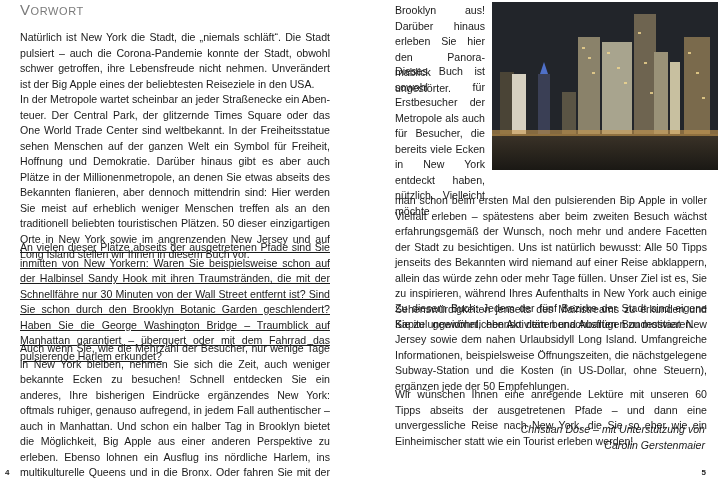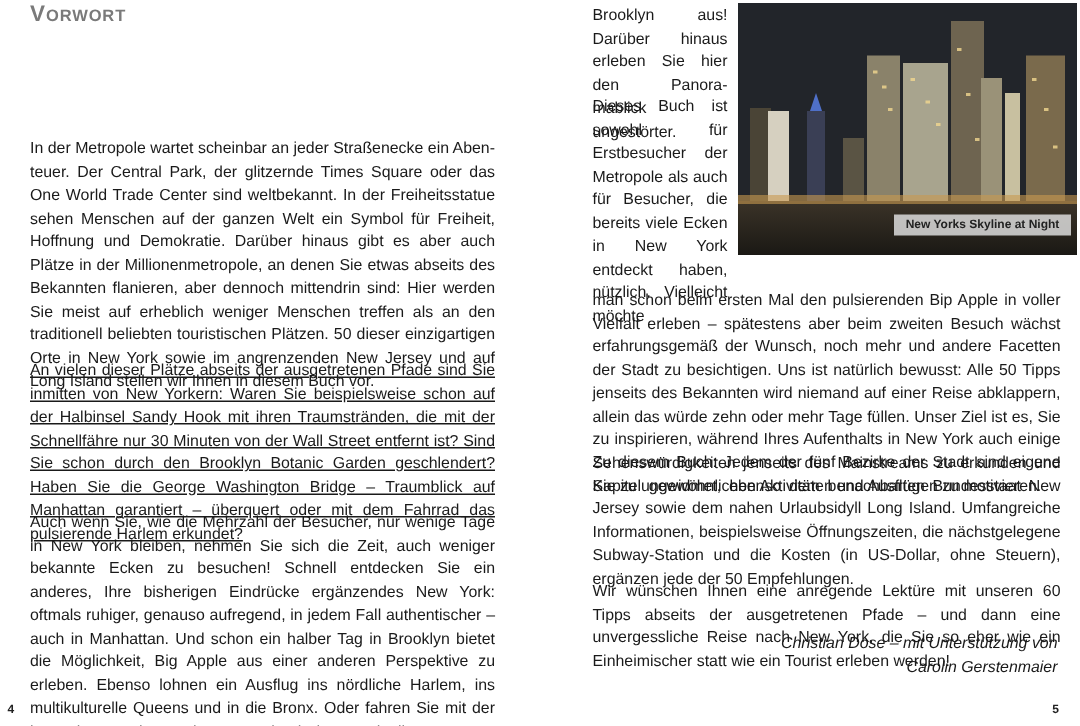--- a/index.html
+++ b/index.html
@@ -6,21 +6,21 @@
   body {
     width: 720px; height: 484px; overflow: hidden; background: #ffffff;
     font-family: "Liberation Sans", sans-serif; color: #1a1a1a;
     position: relative;
   }
   .page { position: absolute; top: 0; height: 484px; }
   .page-left { left: 0; width: 360px; }
   .page-right { left: 360px; width: 360px; }
   .heading {
     position: absolute; left: 20px; top: 1px;
-    font-size: 15px; font-weight: bold; color: #7a7a7a; letter-spacing: 0.6px;
+    font-size: 15px; font-weight: normal; color: #7a7a7a; letter-spacing: 0.6px;
     font-variant: small-caps; margin: 0;
   }
   .para {
     position: absolute; margin: 0;
     font-size: 10.6px; line-height: 15.5px; text-align: justify;
     hyphens: manual;
   }
   .lp { left: 20px; width: 310px; }
   .p1 { top: 30px; }
   .p2 { top: 92px; }
@@ -55,20 +55,21 @@
     position: absolute; right: 4px; top: 141px; width: 118px; height: 14px;
     background: rgba(220,220,220,0.85);
     font-size: 8px; font-weight: bold; color: #222; text-align: center; line-height: 14px;
   }
 </style>
 </head>
 <body>
 
 <div class="page page-left">
   <h1 class="heading">Vorwort</h1>
+  <p class="para lp p1">Natürlich ist New York die Stadt, die „niemals schläft“. Die Stadt pulsiert – auch die Corona-Pandemie konnte der Stadt, obwohl schwer getroffen, ihre Lebensfreude nicht nehmen. Unverändert ist der Big Apple eines der beliebtesten Reiseziele in den USA.</p>
   <p class="para lp p2">In der Metropole wartet scheinbar an jeder Straßenecke ein Aben­teuer. Der Central Park, der glitzernde Times Square oder das One World Trade Center sind weltbekannt. In der Freiheitsstatue sehen Menschen auf der ganzen Welt ein Symbol für Freiheit, Hoffnung und Demokratie. Darüber hinaus gibt es aber auch Plätze in der Millionenmetropole, an denen Sie etwas abseits des Bekannten fla­nieren, aber dennoch mittendrin sind: Hier werden Sie meist auf erheblich weniger Menschen treffen als an den traditionell belieb­ten touristischen Plätzen. 50 dieser einzigartigen Orte in New York sowie im angrenzenden New Jersey und auf Long Island stellen wir Ihnen in diesem Buch vor.</p>
   <p class="para lp p3">An vielen dieser Plätze abseits der ausgetretenen Pfade sind Sie inmitten von New Yorkern: Waren Sie beispielsweise schon auf der Halbinsel Sandy Hook mit ihren Traumstränden, die mit der Schnell­fähre nur 30 Minuten von der Wall Street entfernt ist? Sind Sie schon durch den Brooklyn Botanic Garden geschlendert? Haben Sie die George Washington Bridge – Traumblick auf Manhattan garantiert – überquert oder mit dem Fahrrad das pulsierende Harlem erkundet?</p>
   <p class="para lp p4">Auch wenn Sie, wie die Mehrzahl der Besucher, nur wenige Tage in New York bleiben, nehmen Sie sich die Zeit, auch weniger bekannte Ecken zu besuchen! Schnell entdecken Sie ein anderes, Ihre bisheri­gen Eindrücke ergänzendes New York: oftmals ruhiger, genauso auf­regend, in jedem Fall authentischer – auch in Manhattan. Und schon ein halber Tag in Brooklyn bietet die Möglichkeit, Big Apple aus einer anderen Perspektive zu erleben. Ebenso lohnen ein Ausflug ins nördliche Harlem, ins multikulturelle Queens und in die Bronx. Oder fahren Sie mit der kostenlosen Fähre nach Staten Island, dem Stadtteil am Wasser. Und von New Jersey aus bestaunen Sie abends einen Sonnenuntergang, der mindestens so schön ausfällt wie von</p>
   <div class="page-num pn-left">4</div>
 </div>
 
 <div class="page page-right">
   <p class="para rp-narrow rp1">Brooklyn aus! Darü­ber hinaus erleben Sie hier den Panora­mablick ungestörter.</p>
   <p class="para rp-narrow rp2">Dieses Buch ist sowohl für Erstbesu­cher der Metropole als auch für Besu­cher, die bereits viele Ecken in New York entdeckt haben, nützlich. Vielleicht möchte</p>
 
@@ -104,21 +105,20 @@
         <rect x="146" y="30" width="3" height="2"></rect>
           <rect x="152" y="60" width="3" height="2"></rect>
           <rect x="158" y="90" width="3" height="2"></rect>
         <rect x="196" y="50" width="3" height="2"></rect>
           <rect x="204" y="70" width="3" height="2"></rect>
           <rect x="210" y="95" width="3" height="2"></rect>
       </g>
       <rect x="0" y="132" width="226" height="36" fill="url(#water)"></rect>
       <rect x="0" y="128" width="226" height="6" fill="#c89a50" opacity="0.6"></rect>
     </svg>
-    <div class="caption">New Yorks Skyline at Night</div>
   </div>
 
   <p class="para rp-wide rp3">man schon beim ersten Mal den pulsierenden Bip Apple in vol­ler Vielfalt erleben – spätestens aber beim zweiten Besuch wächst erfahrungsgemäß der Wunsch, noch mehr und andere Facetten der Stadt zu besichtigen. Uns ist natürlich bewusst: Alle 50 Tipps jenseits des Bekannten wird niemand auf einer Reise abklappern, allein das würde zehn oder mehr Tage füllen. Unser Ziel ist es, Sie zu inspirieren, während Ihres Aufenthalts in New York auch einige Sehenswürdigkeiten jenseits des Mainstreams zu erkunden und Sie zu ungewöhnlichen Aktivitäten und Ausflügen zu motivieren.</p>
   <p class="para rp-wide rp4">Zu diesem Buch: Jedem der fünf Bezirke der Stadt sind eigene Kapi­tel gewidmet, ebenso dem benachbarten Bundesstaat New Jersey sowie dem nahen Urlaubsidyll Long Island. Umfangreiche Informa­tionen, beispielsweise Öffnungszeiten, die nächstgelegene Subway-Station und die Kosten (in US-Dollar, ohne Steuern), ergänzen jede der 50 Empfehlungen.</p>
   <p class="para rp-wide rp5">Wir wünschen Ihnen eine anregende Lektüre mit unseren 60 Tipps abseits der ausgetretenen Pfade – und dann eine unvergessliche Reise nach New York, die Sie so eher wie ein Einheimischer statt wie ein Tourist erleben werden!</p>
 
   <div class="signature">
     <div>Christian Dose – mit Unterstützung von</div>
     <div>Carolin Gerstenmaier</div>
   </div>

